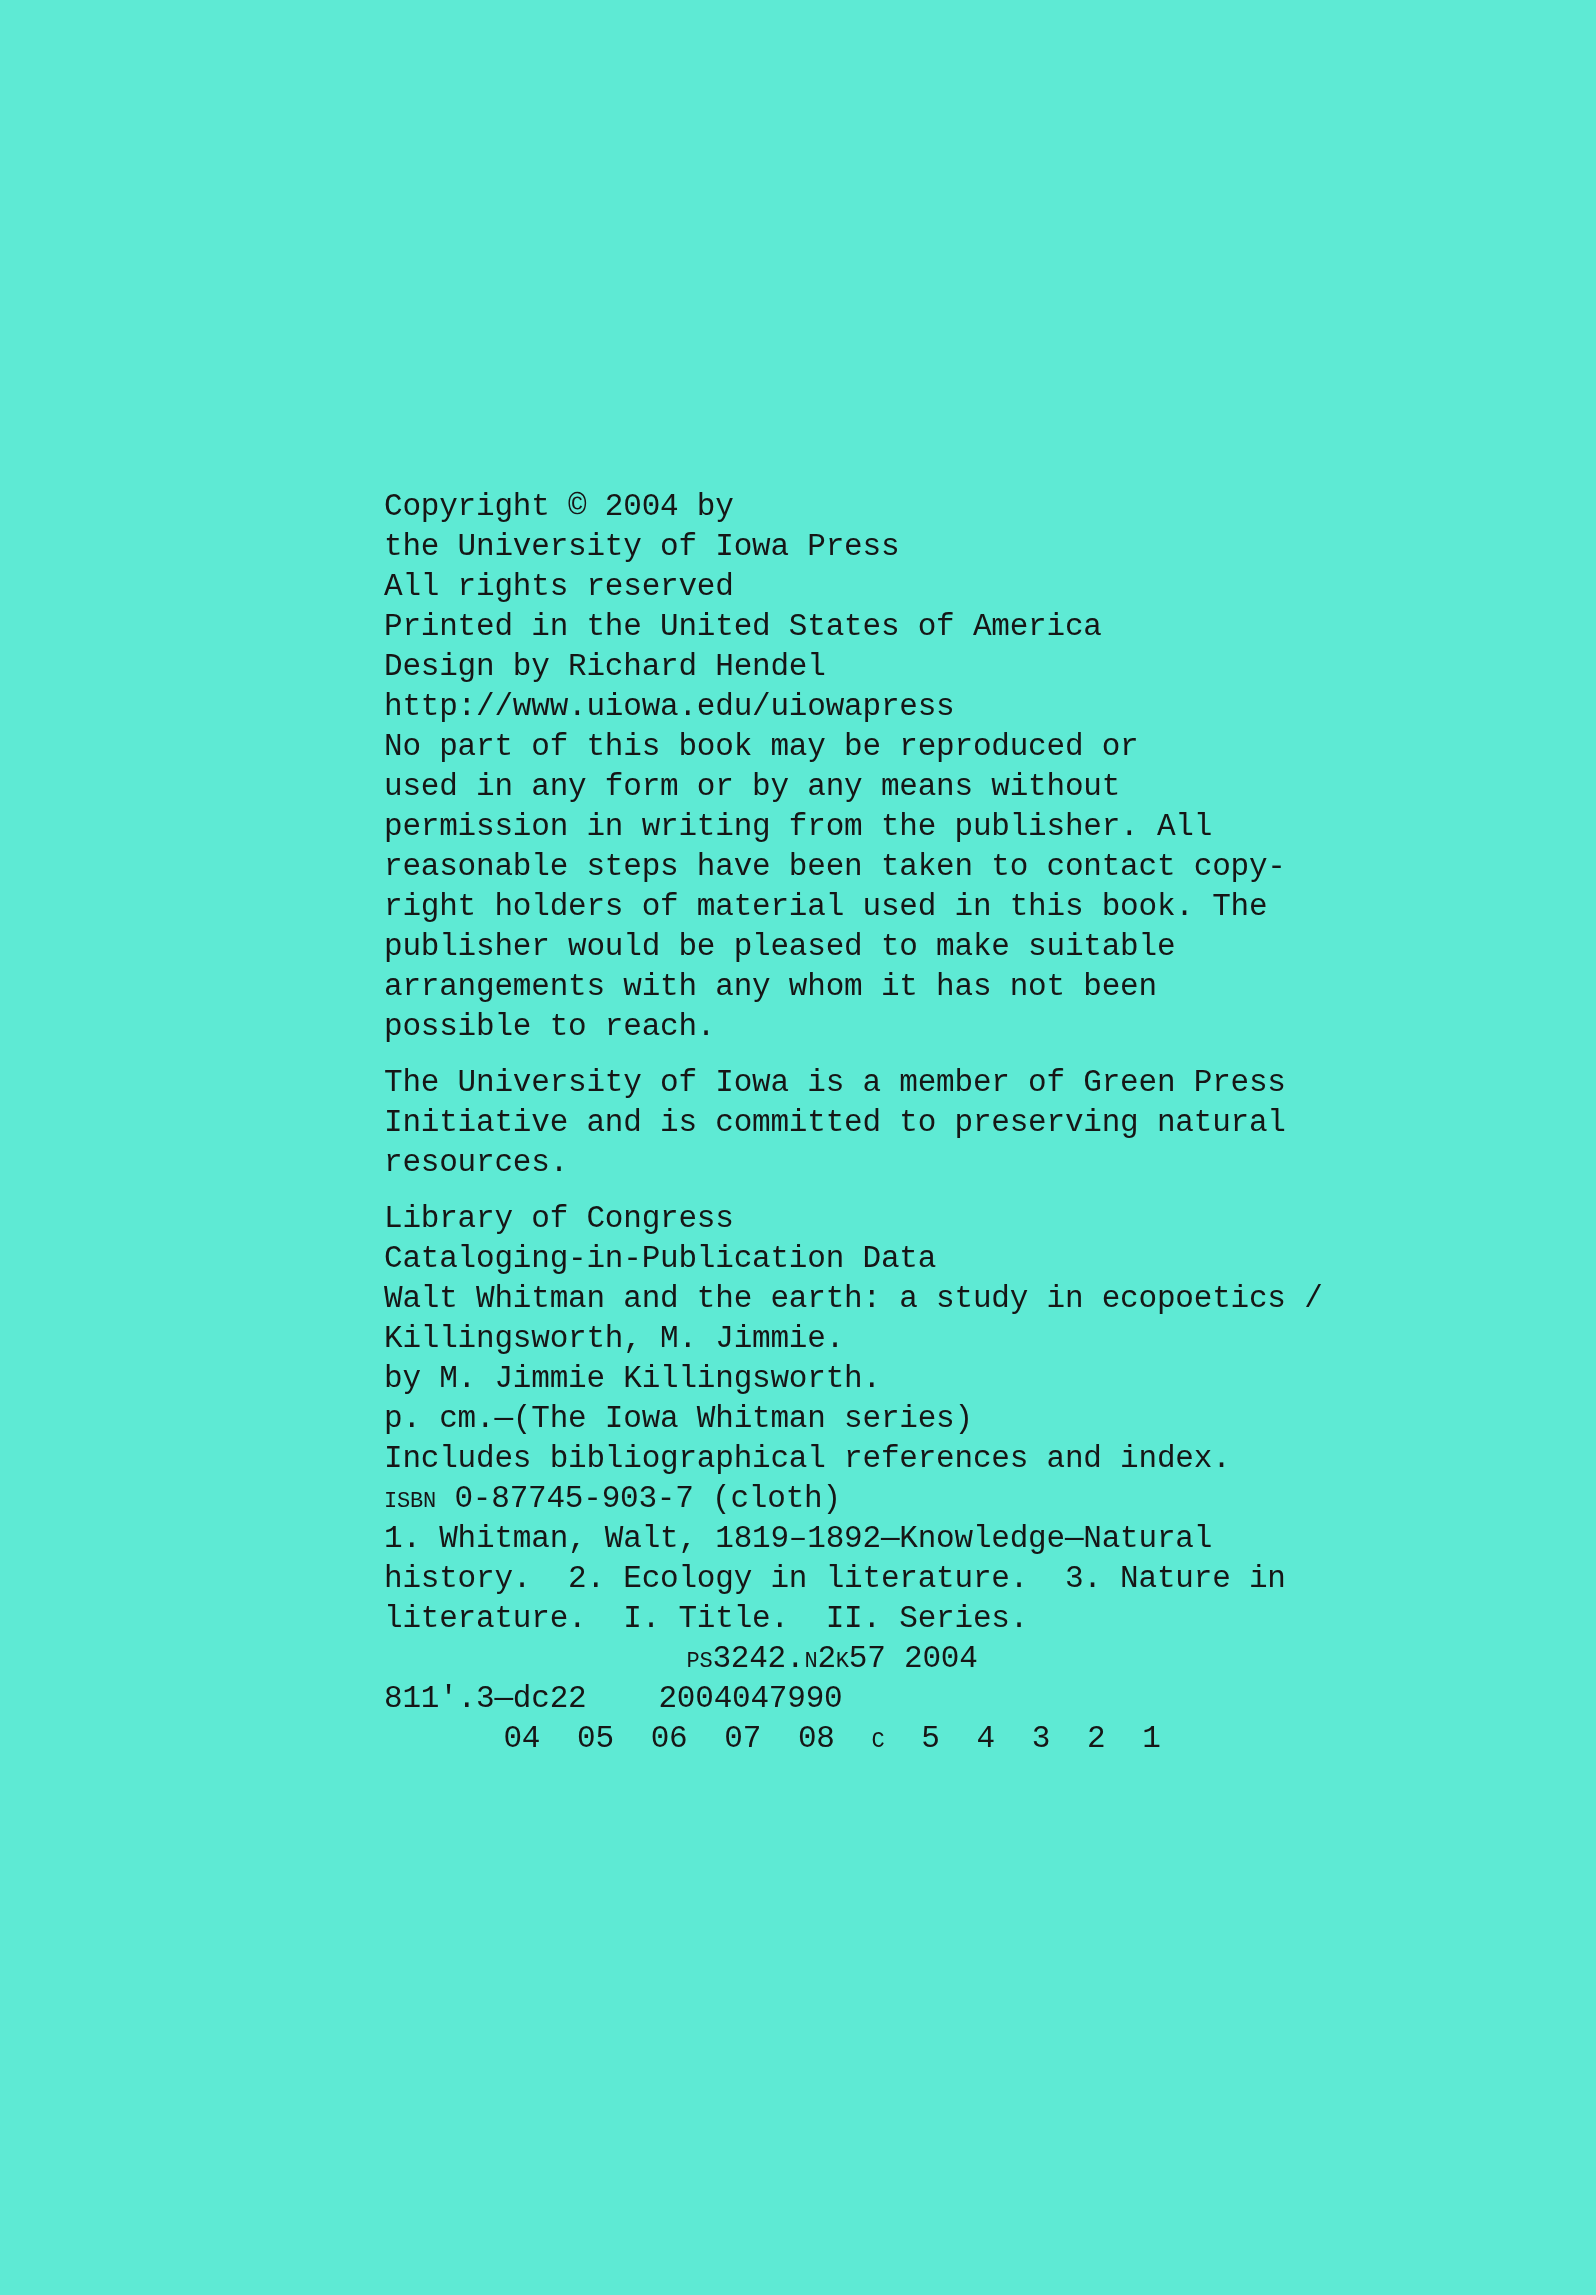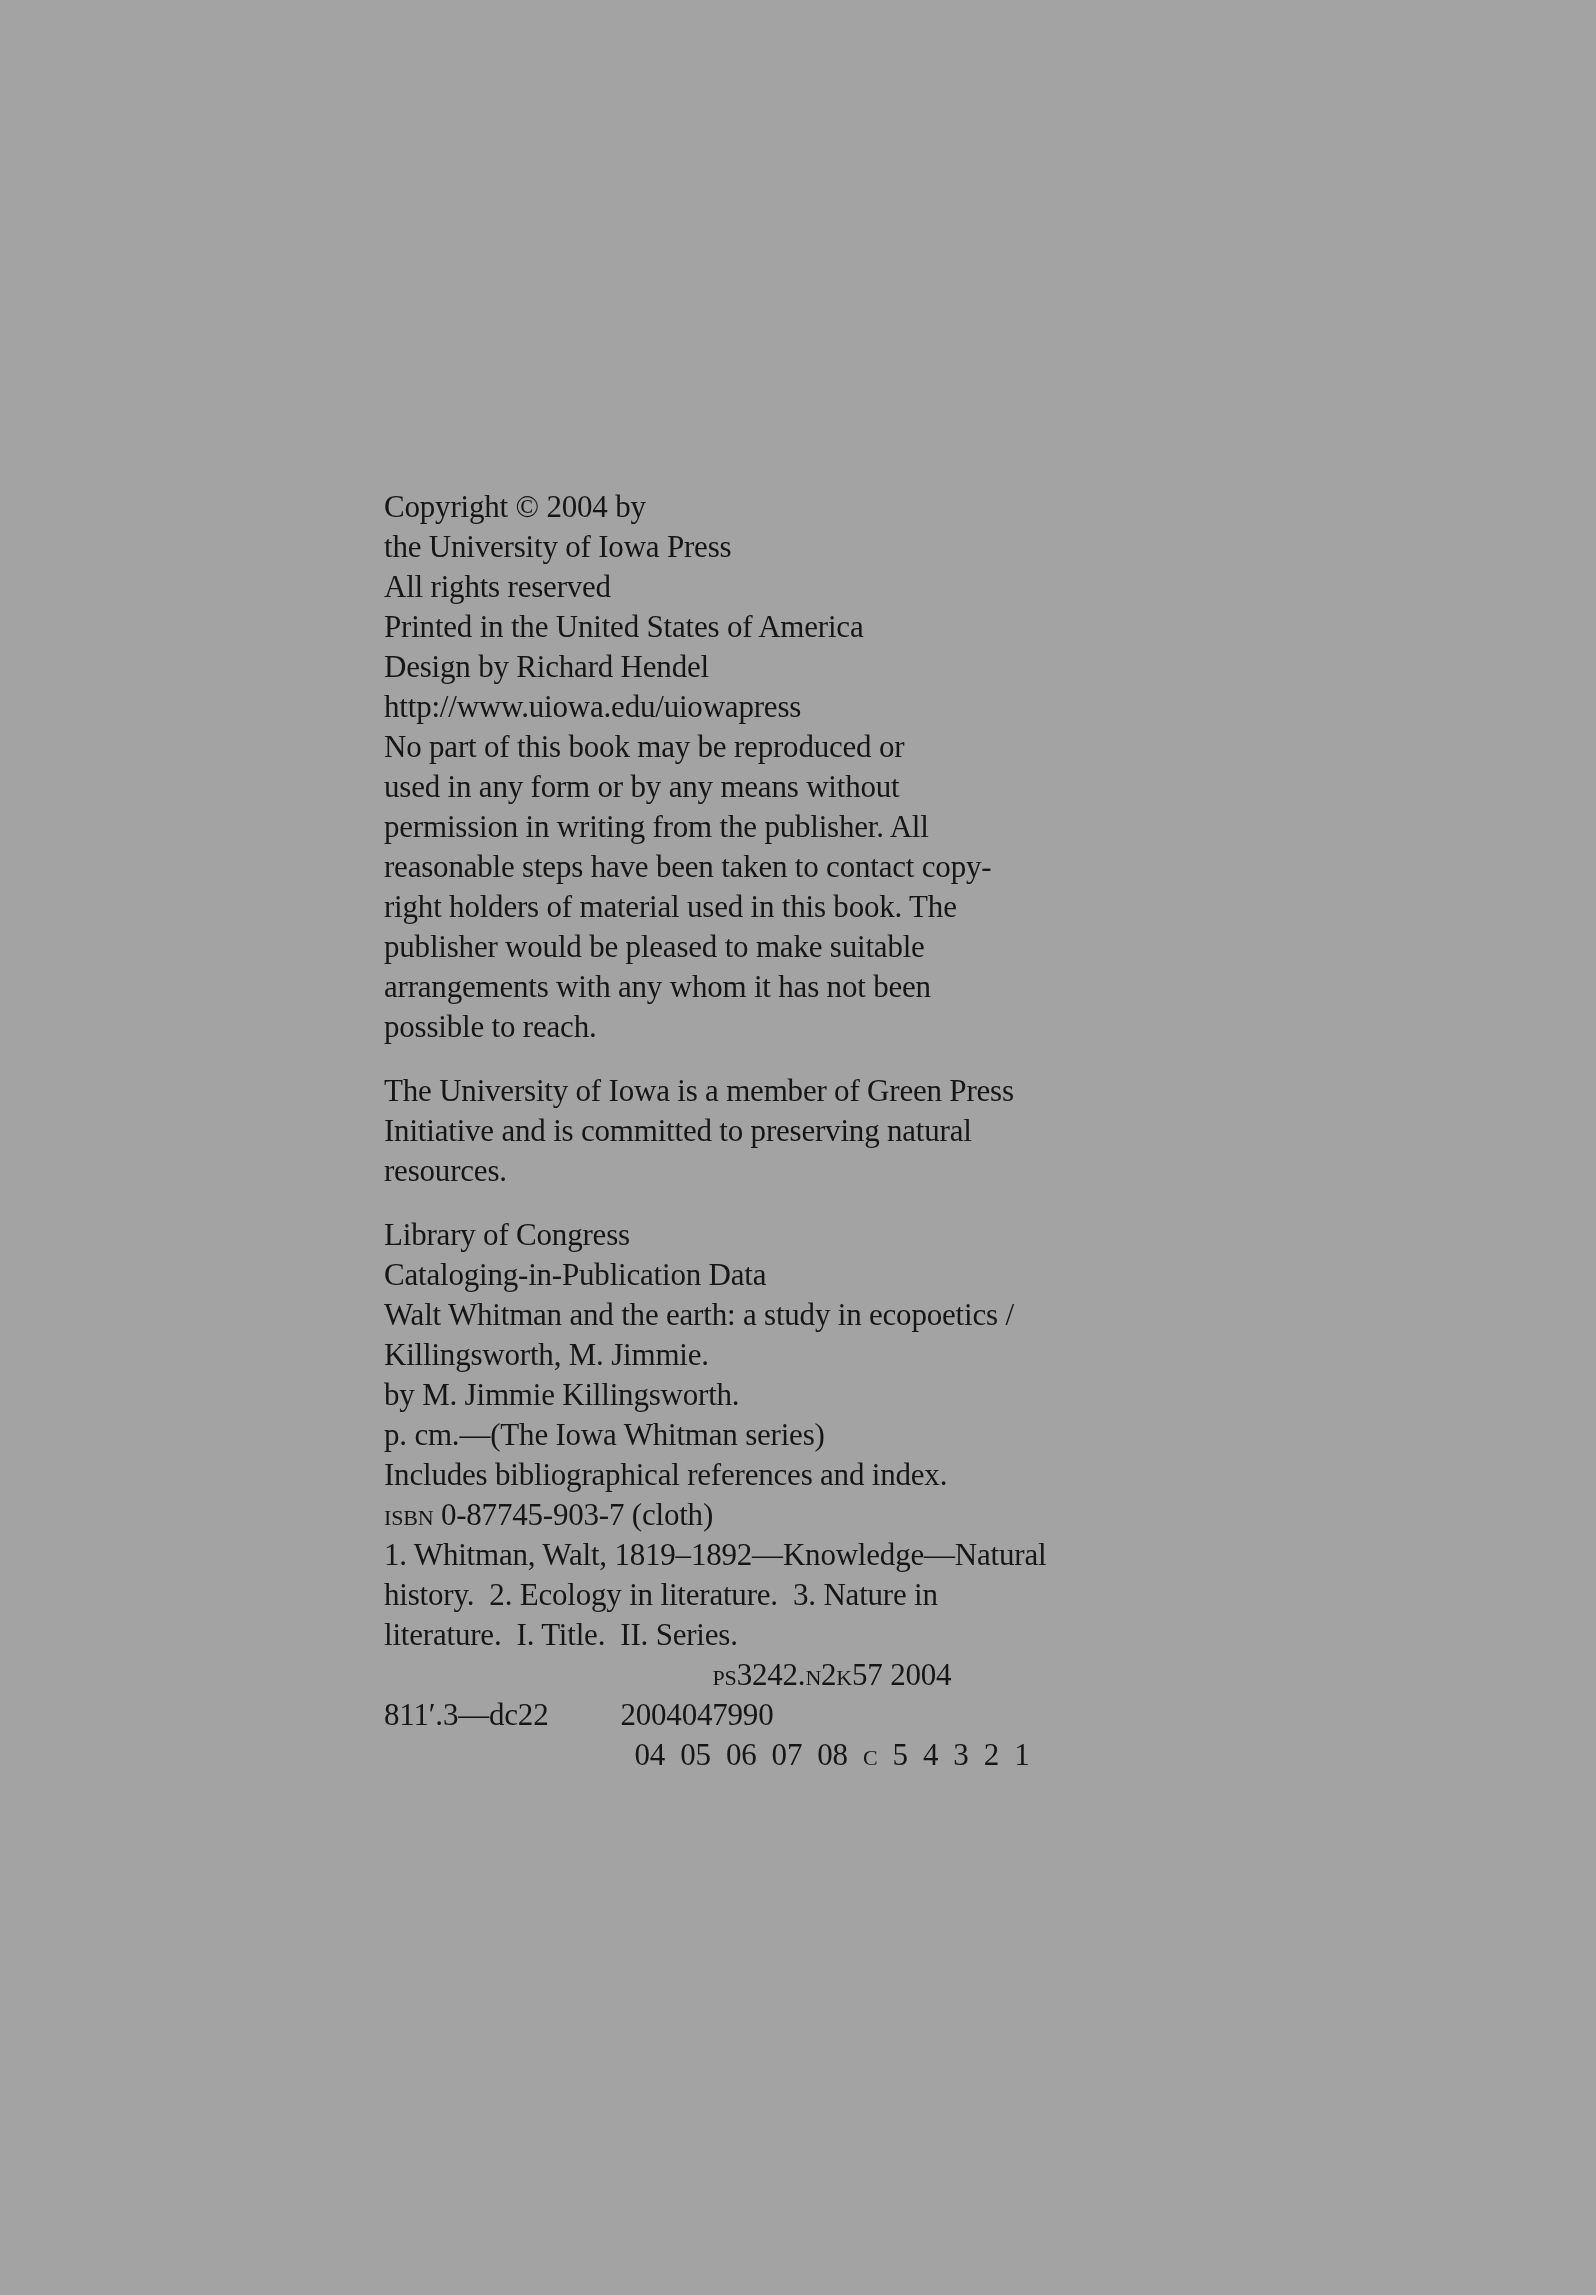--- a/index.html
+++ b/index.html
@@ -10,37 +10,38 @@
   body {
     width: 1596px;
     height: 2295px;
     position: relative;
     font-family: "Liberation Serif", "DejaVu Serif", serif;
     color: #161616;
   }
   .page {
     position: absolute;
     inset: 0;
-    background: #a3a3a3;
+    background: #5eead4;
     overflow: hidden;
+    font-family: Liberation Mono, monospace;
   }
   .colophon {
     position: absolute;
     left: 384px;
     top: 487px;
     width: 896px;
   }
   .line {
     font-size: 31px;
     line-height: 40px;
     letter-spacing: -0.2px;
     white-space: pre;           
   }
   .para { margin: 0; }
-  .gap-paragraph { margin-top: 24px; }
+  .gap-paragraph { margin-top: 16px; }
   .gap-large { }
   .sc {
     font-variant: small-caps;
     font-variant-caps: small-caps;
     text-align: center;
   }
   .lccn-gap {
     display: inline-block;
     width: 72px;
   }

